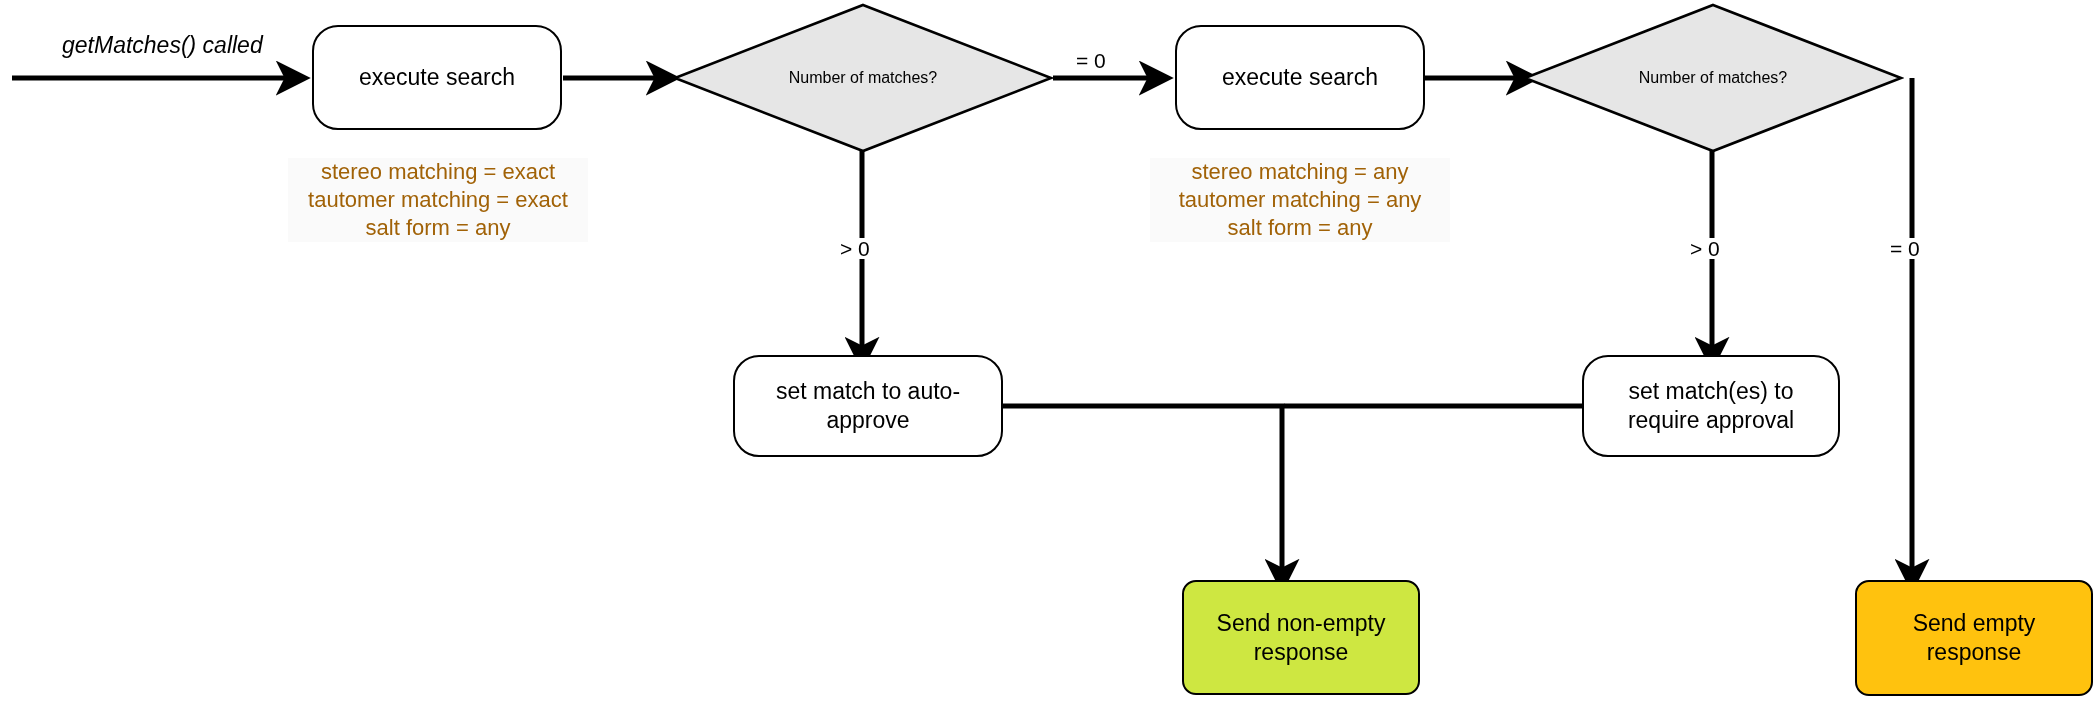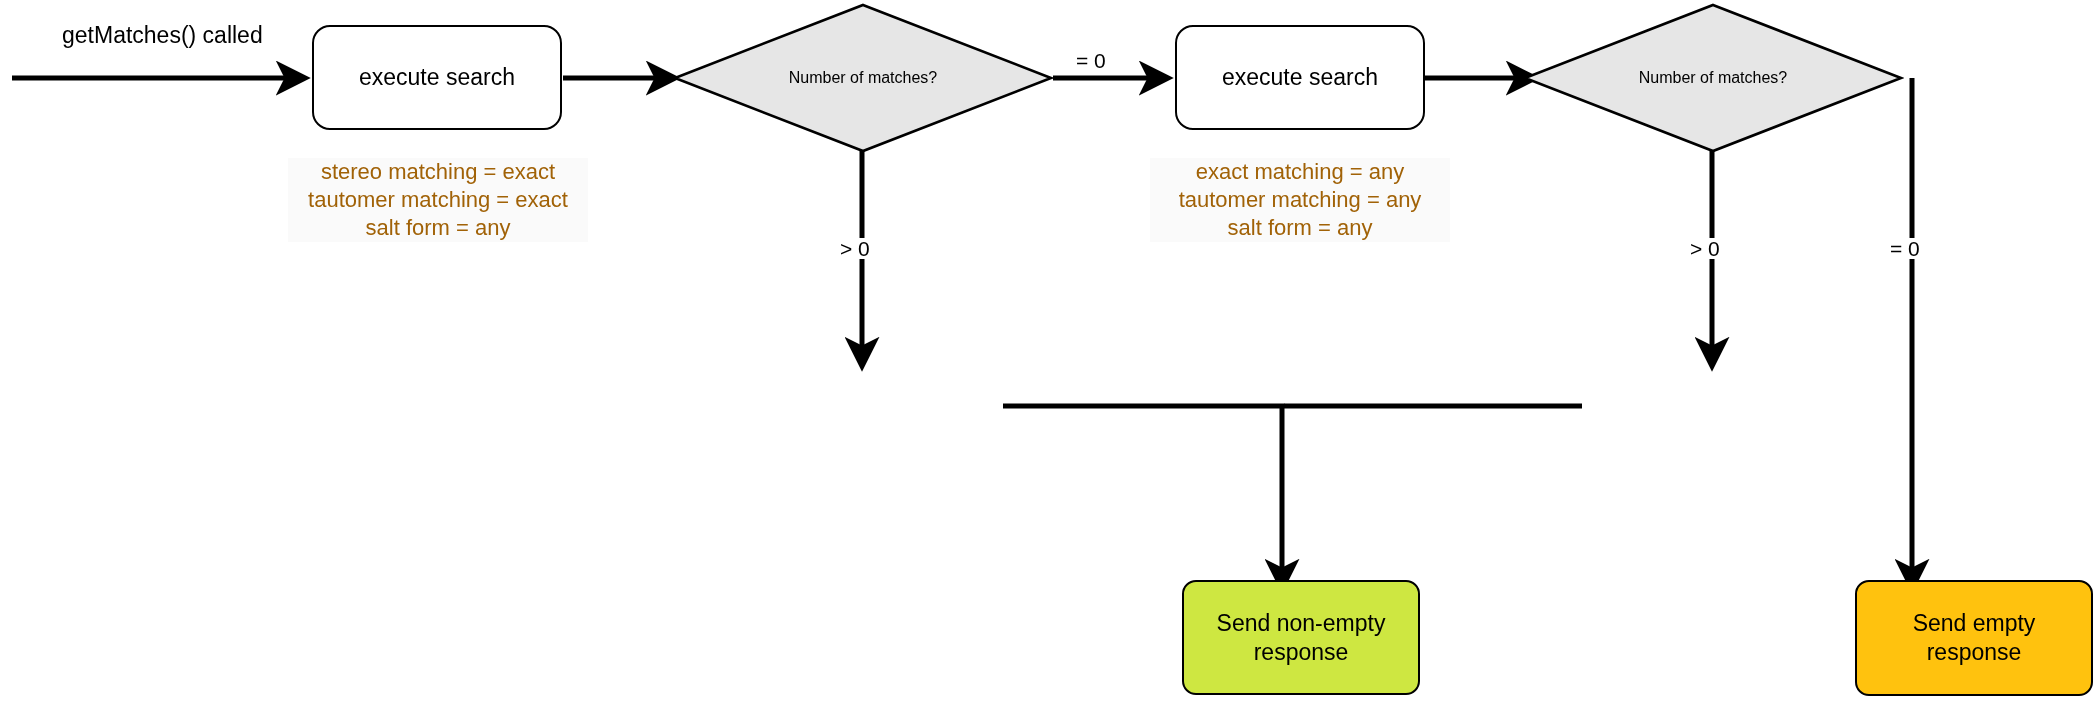--- a/index.html
+++ b/index.html
@@ -31,21 +31,21 @@
     box-sizing: border-box;
     display: flex;
     align-items: center;
     justify-content: center;
     text-align: center;
     color: #000000;
     line-height: 1.25;
   }
   .proc {
     border: 2.4px solid #000000;
-    border-radius: 18px;
+    border-radius: 26px;
     background: #ffffff;
     font-size: 23px;
     padding: 4px 10px;
   }
   .terminal {
     border: 2.6px solid #000000;
     border-radius: 14px;
     font-size: 23px;
     padding: 4px 16px;
   }
@@ -113,55 +113,57 @@
 
     <path d="M 1712 130 L 1712 363" stroke="#000000" stroke-width="5" fill="none" marker-end="url(#arrow)"></path>
 
     <path d="M 1912 78 L 1912 585" stroke="#000000" stroke-width="5" fill="none" marker-end="url(#arrow)"></path>
 
     <path d="M 1003 406 L 1282 406 L 1282 585" stroke="#000000" stroke-width="5" fill="none" marker-end="url(#arrow)"></path>
 
     <path d="M 1582 406 L 1284 406" stroke="#000000" stroke-width="5" fill="none"></path>
   </svg>
 
-  <div class="start-label" style="left:62px; top:22px;">getMatches() called</div>
+  <div class="start-label" style="left:62px; top:32px;font-style:italic;">getMatches() called</div>
 
   <div class="node proc" style="left:312px; top:25px; width:250px; height:105px;">execute search</div>
 
   <div class="note" style="left:288px; top:158px; width:300px;">stereo matching = exact
 tautomer matching = exact
 salt form = any</div>
 
   <div class="diamond-wrap" style="left:672px; top:2px; width:382px; height:152px;">
     <svg width="382" height="152" viewBox="0 0 382 152" xmlns="http://www.w3.org/2000/svg">
       <polygon points="191,3 379,76 191,149 3,76" fill="#e6e6e6" stroke="#000000" stroke-width="2.6"></polygon>
     </svg>
     <div class="diamond-label">Number of matches?</div>
   </div>
 
   <div class="edge-label" style="left:1076px; top:50px;">= 0</div>
 
   <div class="edge-label" style="left:840px; top:238px;">&gt; 0</div>
 
   <div class="node proc" style="left:1175px; top:25px; width:250px; height:105px;">execute search</div>
 
-  <div class="note" style="left:1150px; top:158px; width:300px;">exact matching = any
+  <div class="note" style="left:1150px; top:158px; width:300px;">stereo matching = any
 tautomer matching = any
 salt form = any</div>
 
   <div class="diamond-wrap" style="left:1522px; top:2px; width:382px; height:152px;">
     <svg width="382" height="152" viewBox="0 0 382 152" xmlns="http://www.w3.org/2000/svg">
       <polygon points="191,3 379,76 191,149 3,76" fill="#e6e6e6" stroke="#000000" stroke-width="2.6"></polygon>
     </svg>
     <div class="diamond-label">Number of matches?</div>
   </div>
 
   <div class="edge-label" style="left:1690px; top:238px;">&gt; 0</div>
 
   <div class="edge-label" style="left:1890px; top:238px;">= 0</div>
 
+  <div class="node proc" style="left:733px; top:355px; width:270px; height:102px;">set match to auto-approve</div>
 
+  <div class="node proc" style="left:1582px; top:355px; width:258px; height:102px;">set match(es) to require approval</div>
 
   <div class="node terminal" style="left:1182px; top:580px; width:238px; height:115px; background:#cee741;">Send non-empty response</div>
 
   <div class="node terminal" style="left:1855px; top:580px; width:238px; height:116px; background:#ffc20e;">Send empty response</div>
 
 </div>
 
 </body></html>

